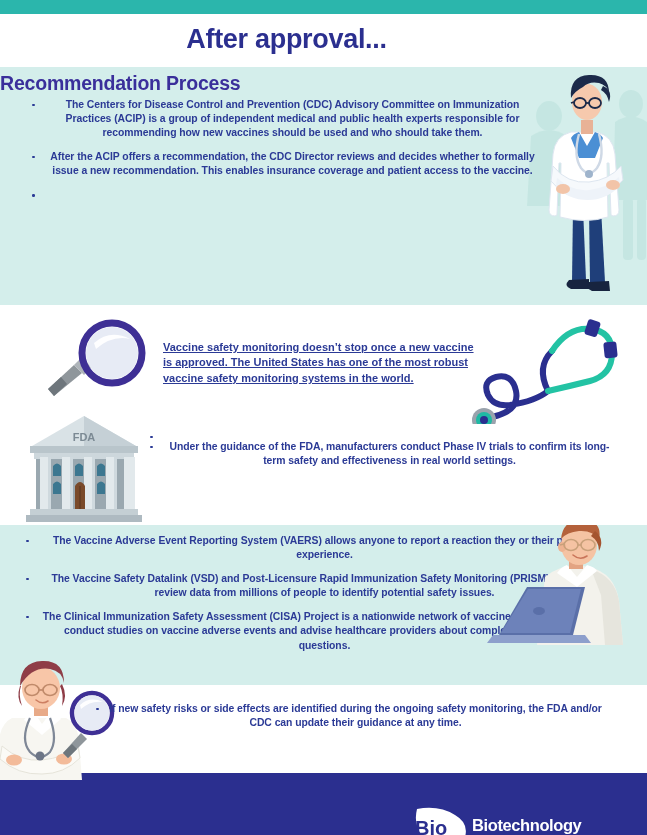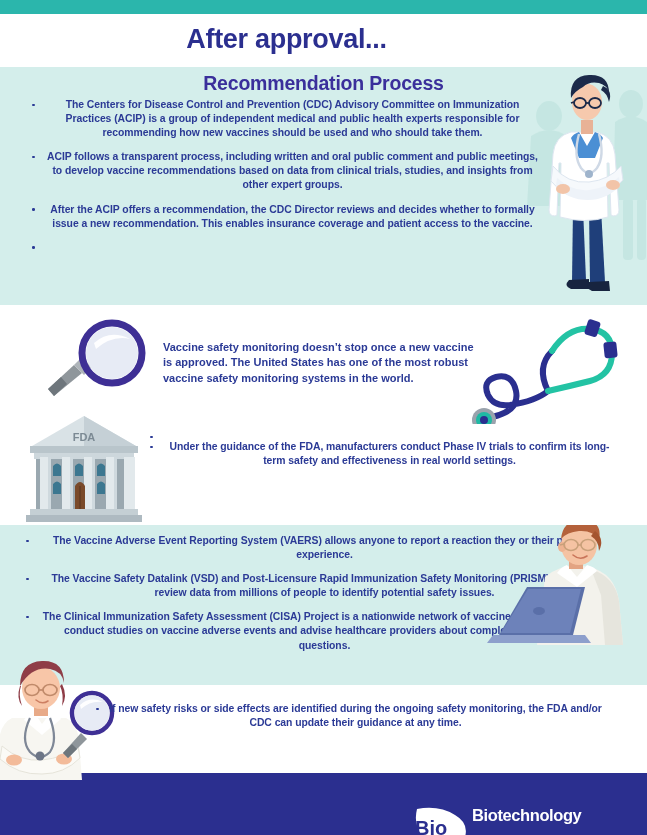--- a/index.html
+++ b/index.html
@@ -43,21 +43,21 @@
     text-align: center;
     font-size: 27px;
     font-weight: bold;
     color: #2b2f8f;
     letter-spacing: -0.3px;
   }
 
   .section-title {
     position: absolute;
     width: 647px; left: 0;
-    text-align: center;
+    text-align: left;
     font-size: 19.5px;
     font-weight: bold;
     color: #3a2f9b;
     letter-spacing: -0.2px;
   }
   #title-recommendation { top: 72px; }
   #title-safety { top: 312px; }
 
   
   .bullets { position: absolute; text-align: center; }
@@ -87,20 +87,21 @@
   #list-update         { top: 702px; left: 92px; width: 510px; }
 
   
   #safety-intro {
     position: absolute;
     top: 340px; left: 163px; width: 320px;
     font-size: 11px;
     line-height: 15.4px;
     font-weight: bold;
     color: #2b3a96;
+    text-decoration: underline;
   }
 
   
   .art { position: absolute; }
 
   
   .magnifier { position: absolute; }
 
   
   #footer-logo {
@@ -109,20 +110,21 @@
     display: flex; align-items: flex-start; gap: 1px;
   }
   .logo-mark {
     position: relative;
     width: 60px; height: 32px;
   }
   .logo-text { color: #ffffff; line-height: 1; }
   .logo-title {
     font-size: 16.5px; font-weight: bold; letter-spacing: -0.4px;
     display: block;
+    margin-top: 10px;
   }
   .logo-sub {
     font-size: 8.3px; letter-spacing: 0.1px; display: block; margin-top: 11px;
   }
 </style>
 </head>
 <body>
 
 <div id="page">
 
@@ -180,24 +182,20 @@
       <path d="M47 44 l-3 1"></path>
     </g>
   </svg>
 
   <div class="section-title" id="title-recommendation">Recommendation Process</div>
 
   <div class="bullets" id="list-recommendation">
     <span class="bullet">
       <span class="dot"></span>
       <span>The Centers for Disease Control and Prevention (CDC) Advisory Committee on Immunization Practices (ACIP) is a group of independent medical and public health experts responsible for recommending how new vaccines should be used and who should take them.</span>
-    </span>
-    <span class="bullet">
-      <span class="dot"></span>
-      <span>ACIP follows a transparent process, including written and oral public comment and public meetings, to develop vaccine recommendations based on data from clinical trials, studies, and insights from other expert groups.</span>
     </span>
     <span class="bullet">
       <span class="dot"></span>
       <span>After the ACIP offers a recommendation, the CDC Director reviews and decides whether to formally issue a new recommendation. This enables insurance coverage and patient access to the vaccine.</span>
     </span>
     <span class="bullet">
       <span class="dot"></span>
     </span>
   </div>
 

